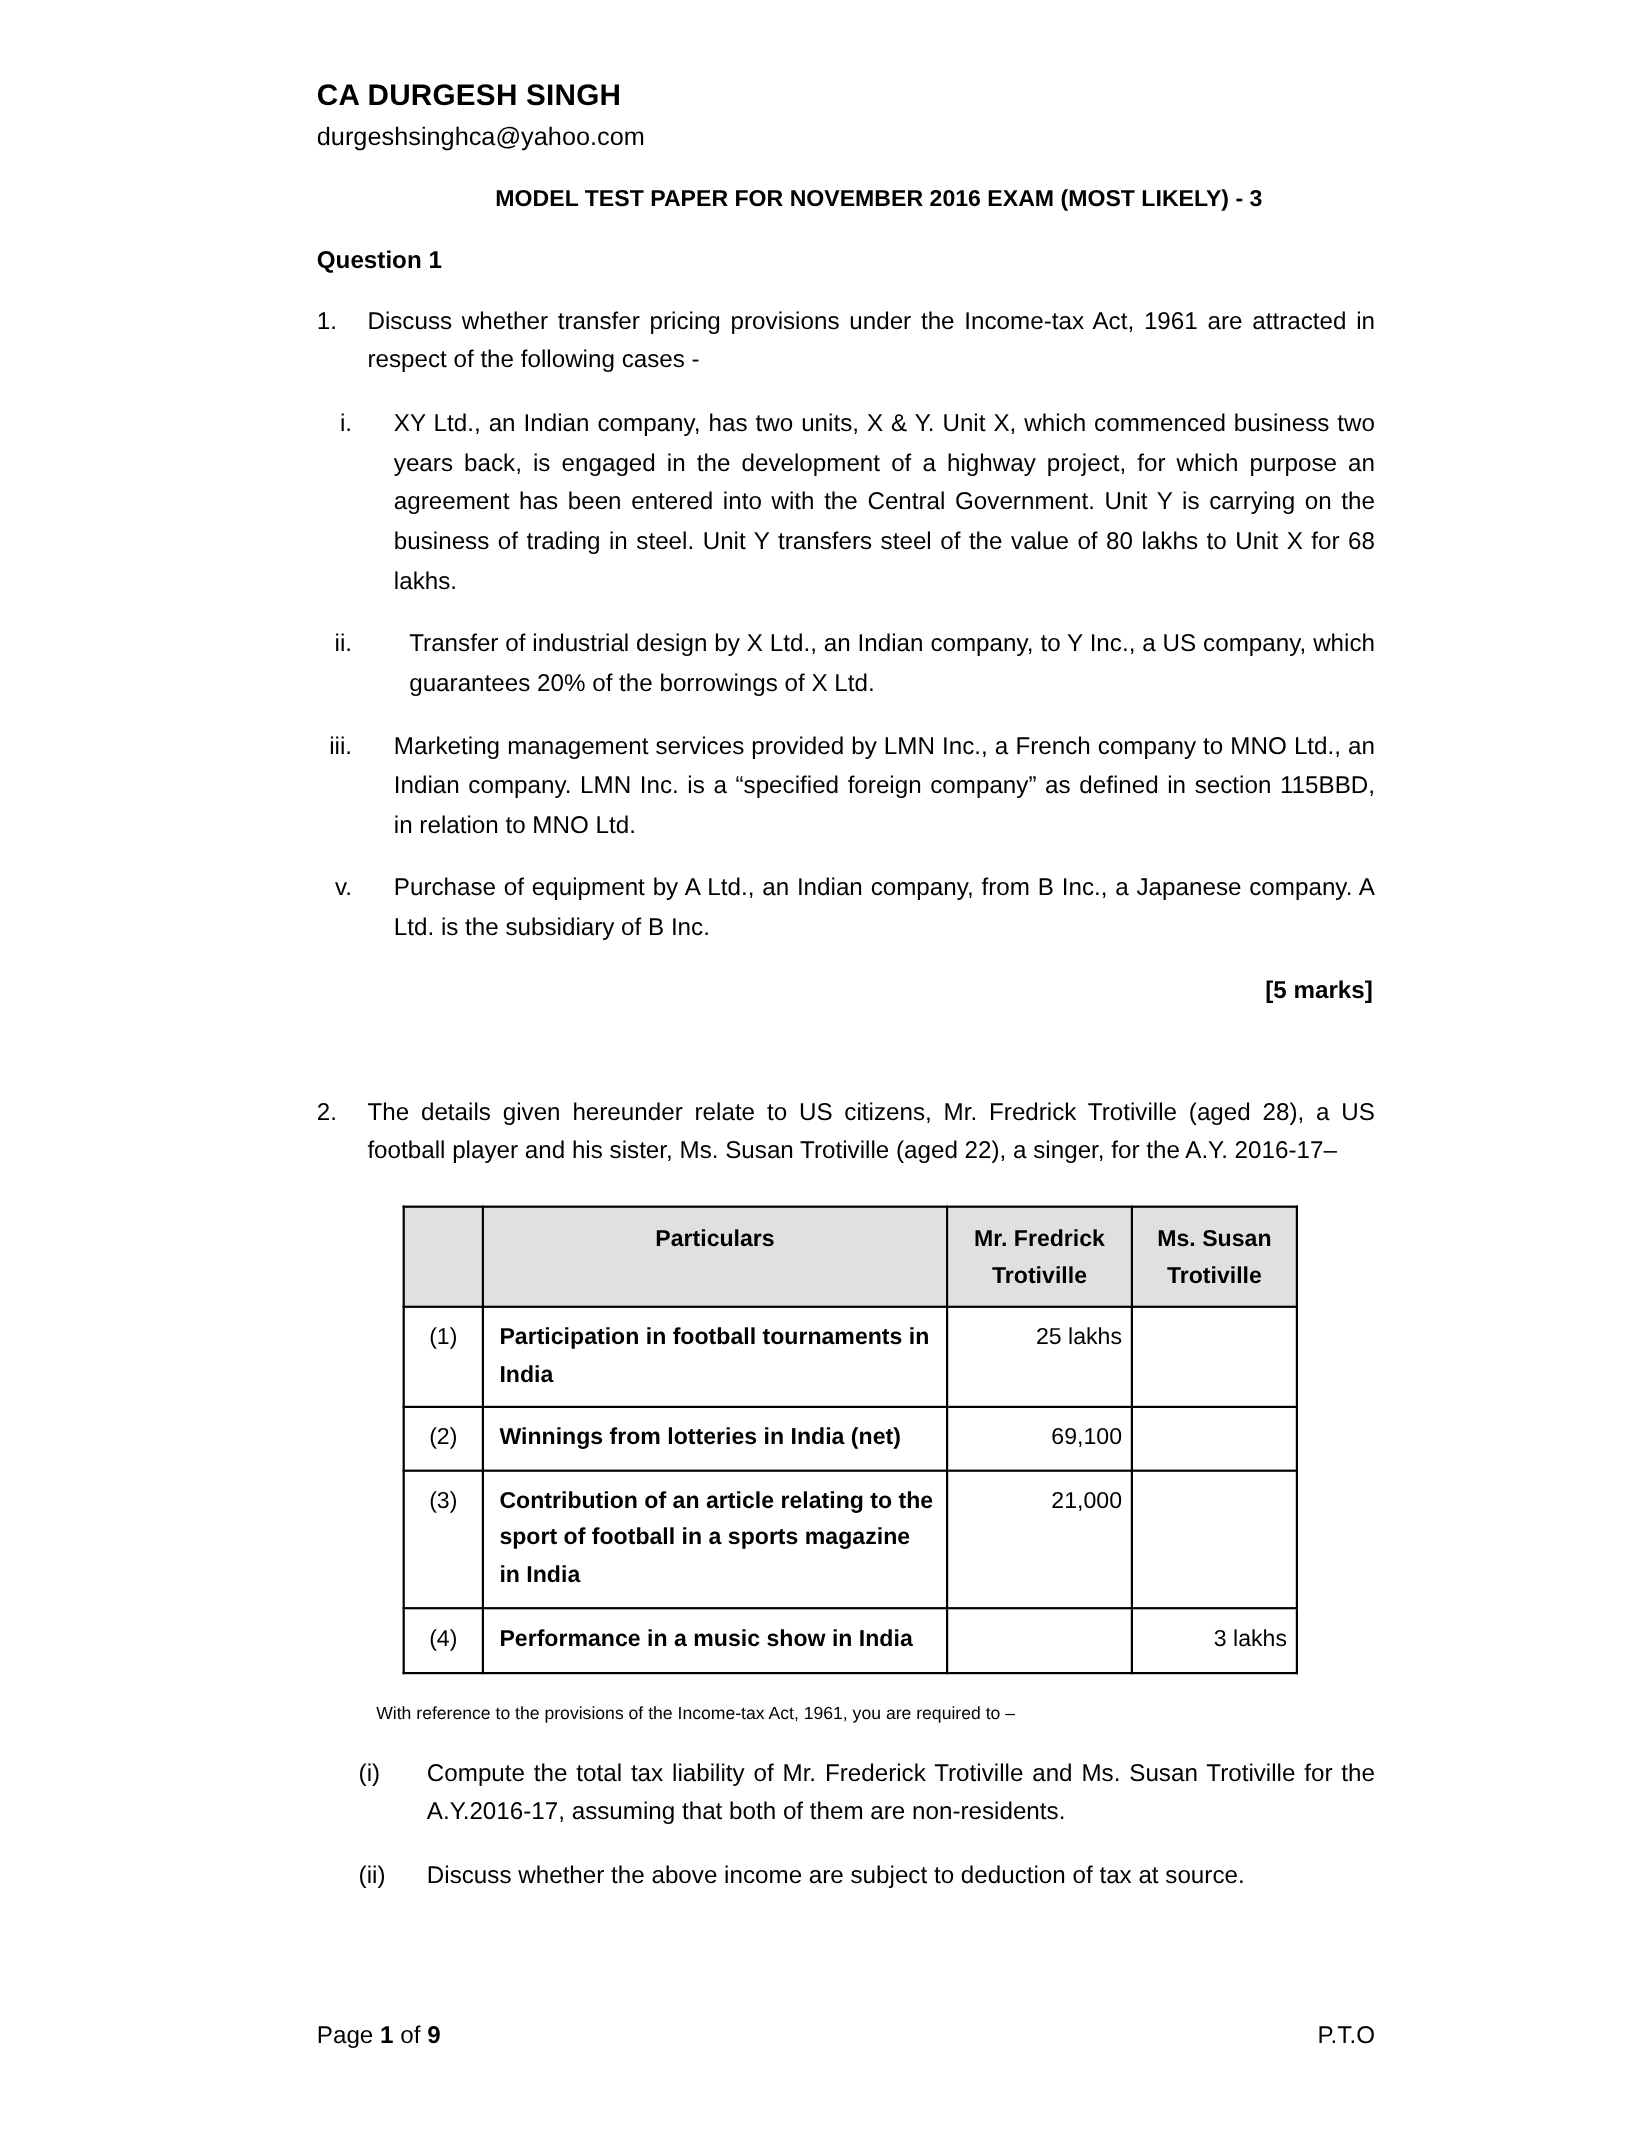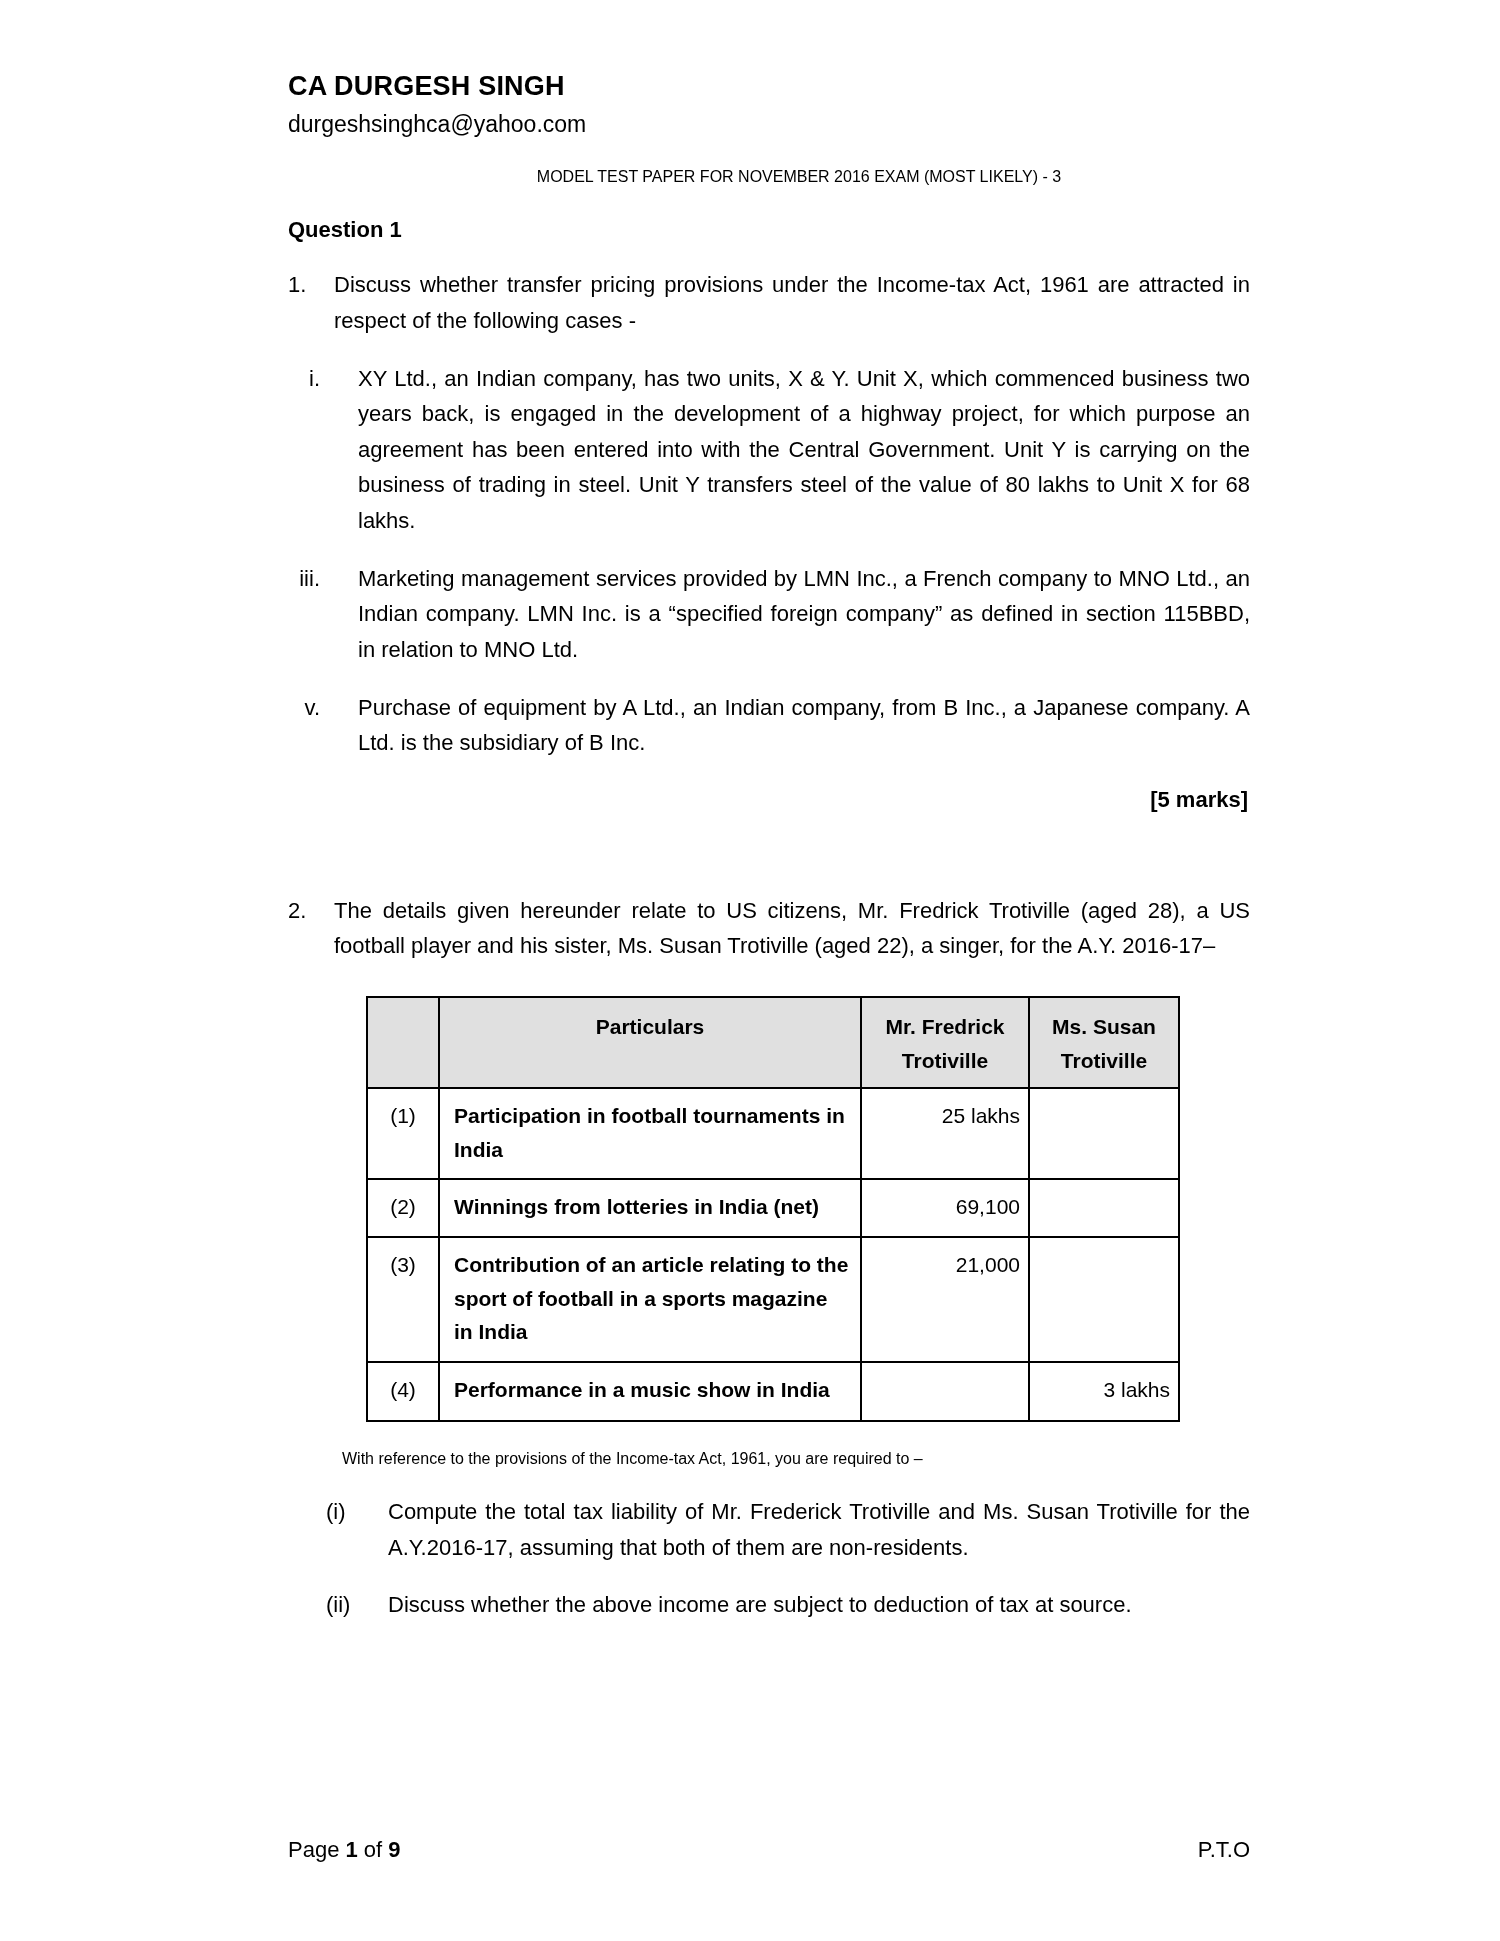--- a/index.html
+++ b/index.html
@@ -33,22 +33,22 @@
   }
   .letterhead-email {
     font-size: 23px;
     font-weight: normal;
     line-height: 1.25;
     margin: 0;
   }
 
   .doc-title {
     text-align: center;
-    font-size: 16px;
-    font-weight: normal;
+    font-size: 21px;
+    font-weight: bold;
     margin: 28px 0 0 0;
     padding-left: 60px;
     line-height: 1.3;
   }
 
   .section-heading {
     font-size: 22px;
     font-weight: bold;
     margin: 30px 0 0 0;
   }
@@ -204,20 +204,24 @@
 
   <div class="q-item">
     <div class="q-marker">1.</div>
     <div class="q-body">Discuss whether transfer pricing provisions under the Income-tax Act, 1961 are attracted   in respect of the following cases  -</div>
   </div>
 
   <div class="roman-list">
     <div class="roman-item">
       <div class="roman-marker">i.</div>
       <div class="roman-body">XY Ltd., an Indian company, has two units, X &amp; Y. Unit  X,  which  commenced business two years back, is engaged in the development of a highway project, for which purpose an agreement has been entered into with the Central Government.  Unit Y is carrying on the business of trading in steel. Unit  Y transfers steel of the value of  80 lakhs to Unit X for 68 lakhs.</div>
+    </div>
+    <div class="roman-item indented">
+      <div class="roman-marker">ii.</div>
+      <div class="roman-body">Transfer  of  industrial  design  by  X Ltd.,  an  Indian  company,  to  Y Inc.,  a  US  company,  which guarantees 20% of the borrowings of X Ltd.</div>
     </div>
     <div class="roman-item">
       <div class="roman-marker">iii.</div>
       <div class="roman-body">Marketing management services provided by LMN Inc., a French company to MNO Ltd., an Indian company. LMN Inc. is a “specified foreign company” as defined in section 115BBD, in relation to MNO Ltd.</div>
     </div>
     <div class="roman-item">
       <div class="roman-marker">v.</div>
       <div class="roman-body">Purchase of equipment by A Ltd., an Indian company, from B Inc., a Japanese company. A Ltd. is the subsidiary of B Inc.</div>
     </div>
   </div>

